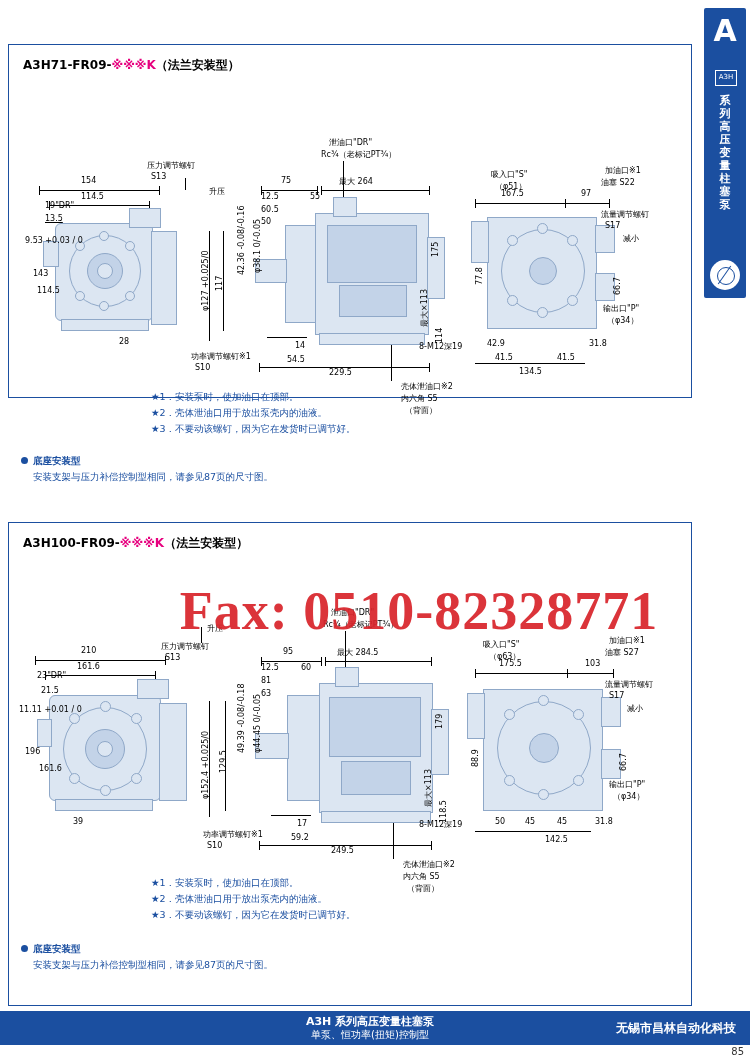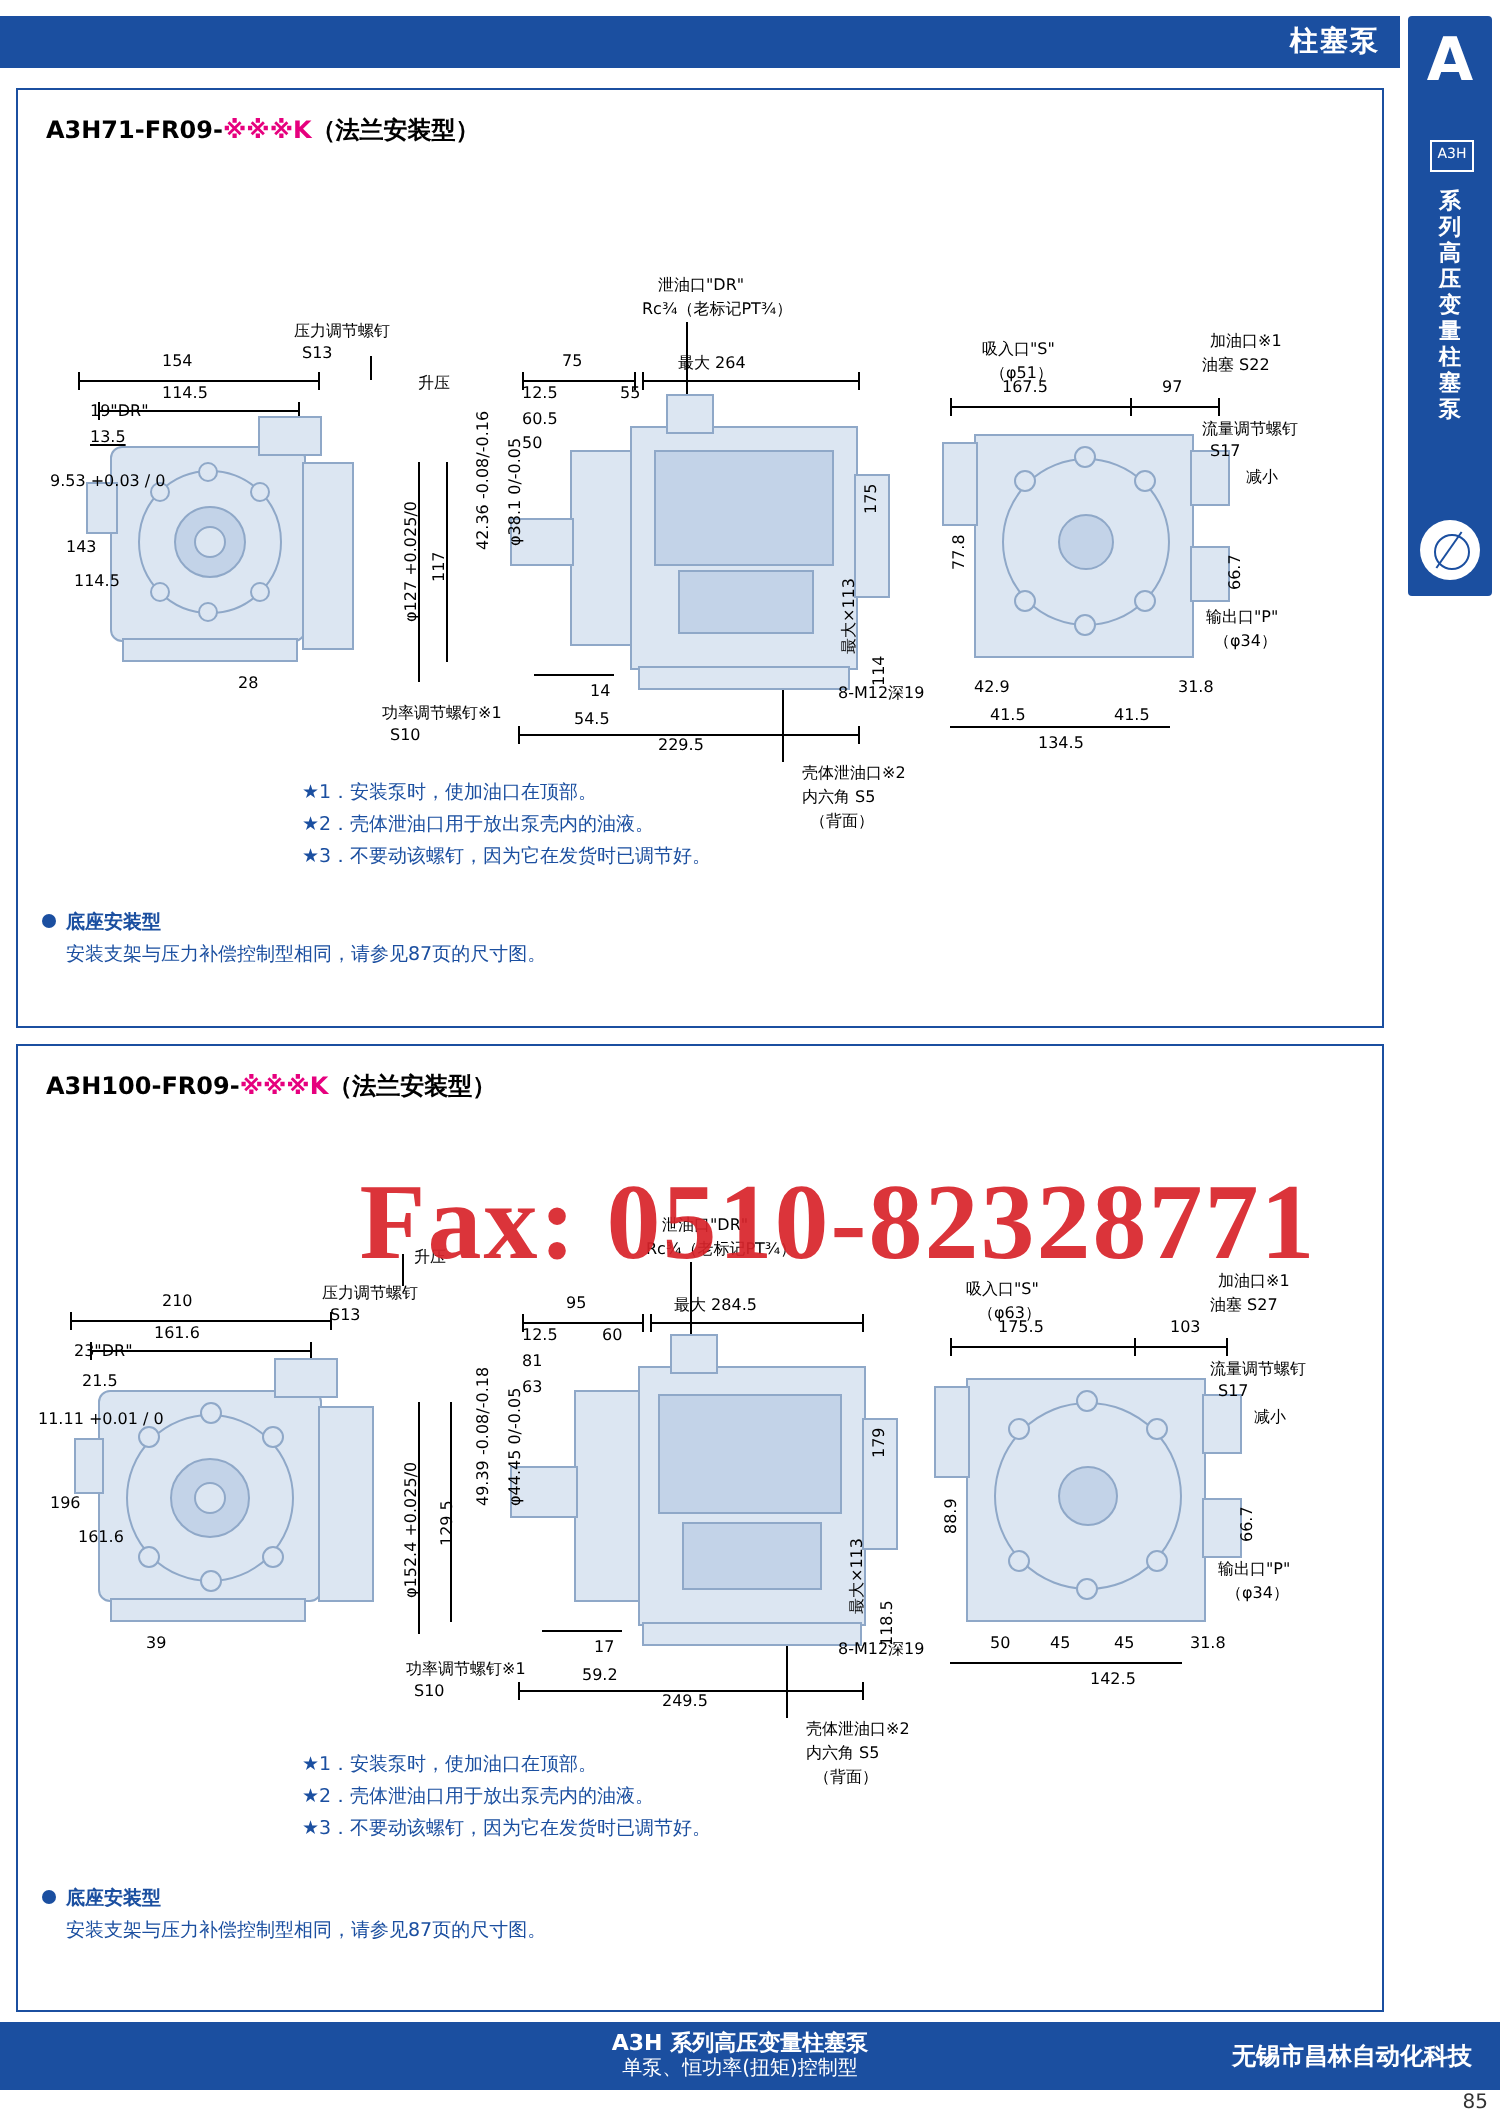--- a/index.html
+++ b/index.html
@@ -52,21 +52,21 @@
     content:"";position:absolute;left:14px;top:4px;width:1px;height:22px;
     background:#1b4fa0;transform:rotate(35deg);
   }
 
   
   .sec{
     position:absolute;left:8px;width:684px;
     border:1px solid #1b4fa0;
     box-sizing:border-box;
   }
-  #sec1{top:44px;height:470px;}
+  #sec1{top:44px;height:354px;}
   #sec2{top:522px;height:484px;}
 
   .sec-title{
     position:absolute;left:14px;top:12px;font-size:12px;font-weight:bold;color:#000;
   }
   .sec-title .code{color:#000;}
   .sec-title .marks{color:#e6007e;}
   .sec-title .paren{color:#000;}
   .dw{
     position:absolute;background:#dce6f2;border:1px solid #8fa8c8;
@@ -111,23 +111,20 @@
   .f-left .l1{font-weight:bold;font-size:11px;}
   .f-left .l2{font-size:10px;}
   .f-right{position:absolute;right:14px;top:9px;font-size:12px;font-weight:bold;}
   .pgnum{position:absolute;right:6px;bottom:2px;font-size:10px;color:#333;}
 </style>
 </head>
 <body>
 
 <div class="page">
 
-  <div class="hdr-bar">
-    <span class="label">柱塞泵</span>
-  </div>
 
   <div class="tab">
     <div class="big">A</div>
     <div class="logo">A3H</div>
     <div class="vert">
       <span>系</span>
       <span>列</span>
       <span>高</span>
       <span>压</span>
       <span>变</span>

